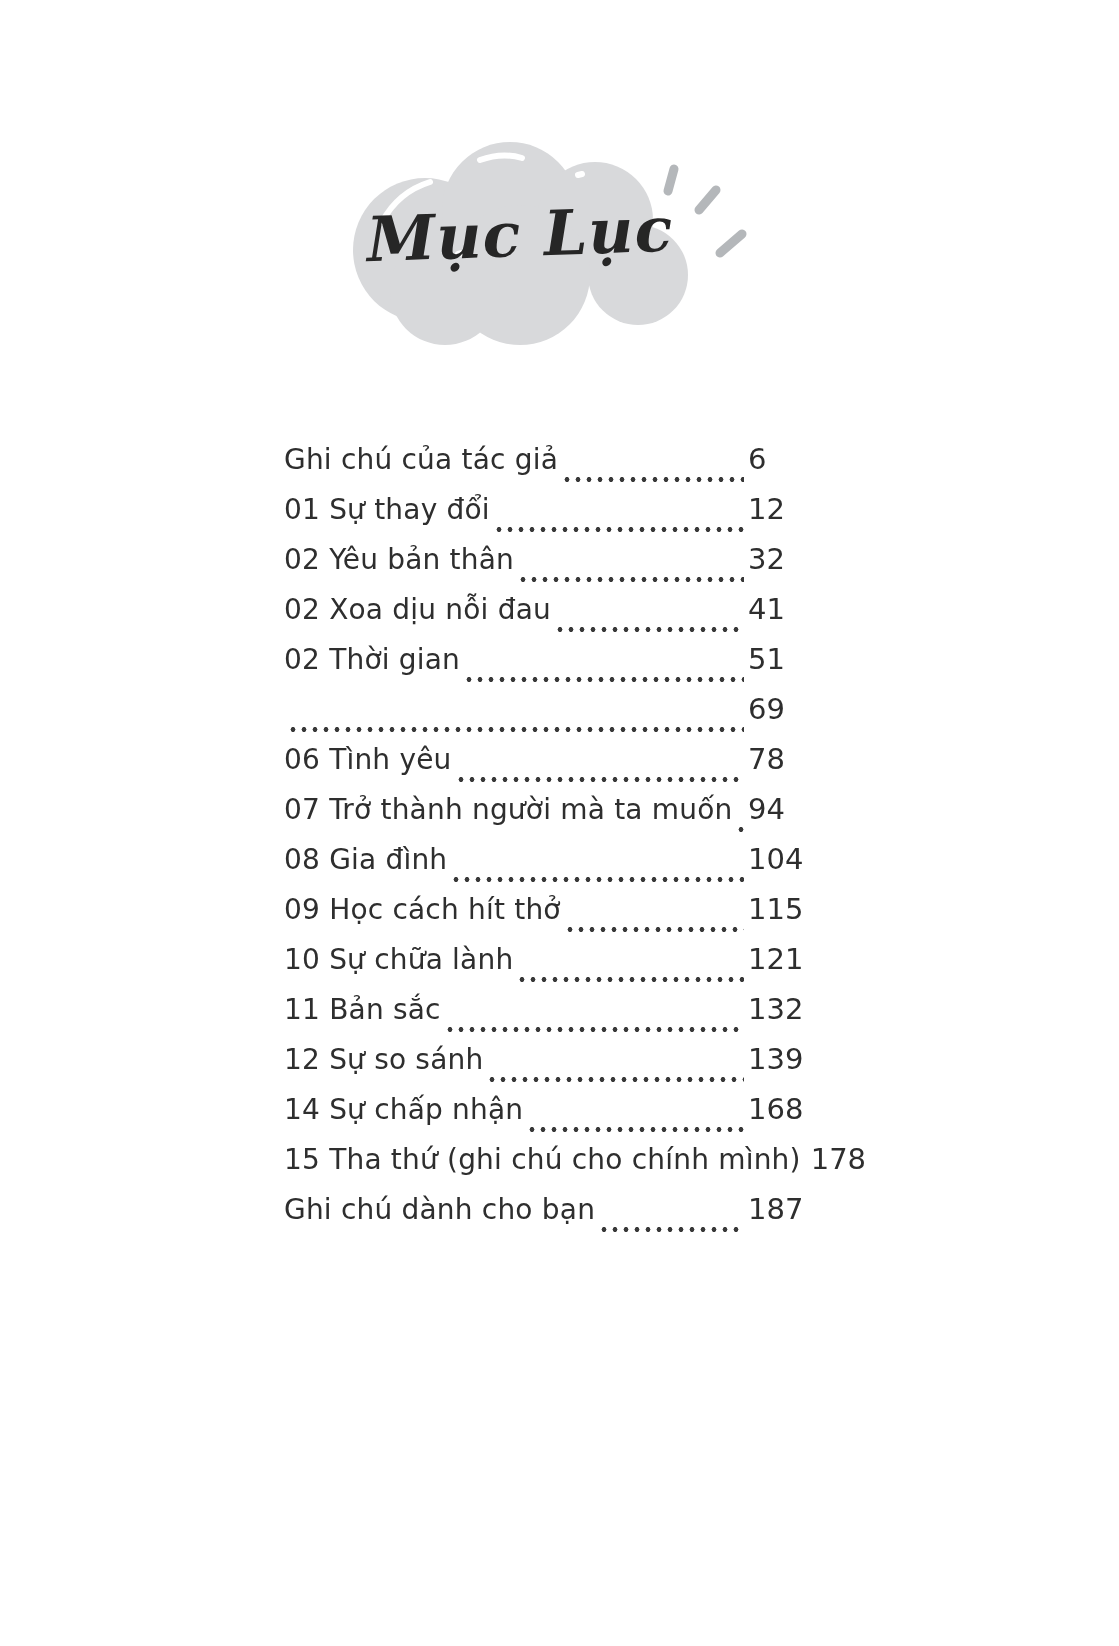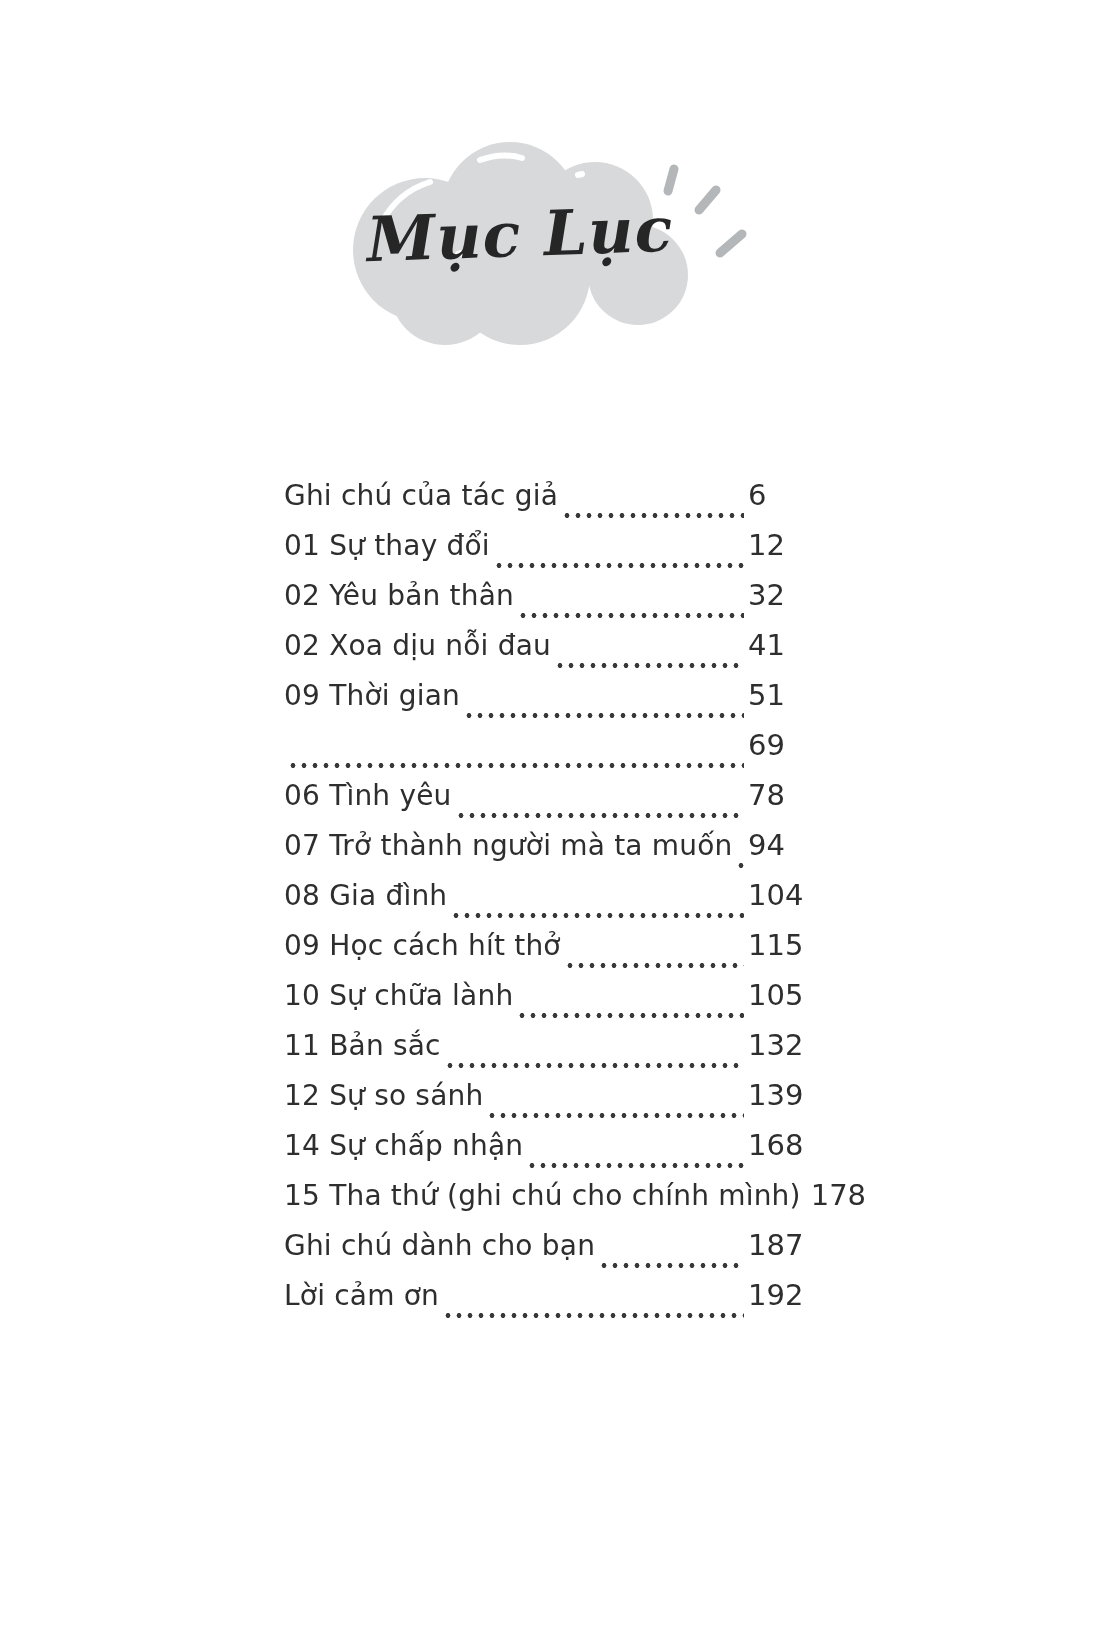--- a/index.html
+++ b/index.html
@@ -39,21 +39,20 @@
     font-size: 62px;
     letter-spacing: 1px;
     color: #262626;
     transform: rotate(-2deg);
   }
   .toc {
     position: absolute;
     left: 284px;
     top: 442px;
     width: 526px;
-    margin-top: 36px;
   }
   .row {
     display: flex;
     align-items: baseline;
     height: 50px;
     color: #2e2e2e;
   }
   .row .label {
     flex: 0 0 auto;
     font-size: 28px;
@@ -126,21 +125,21 @@
       <span class="num">32</span>
     </div>
 
     <div class="row">
       <span class="label">02 Xoa dịu nỗi đau</span>
       <span class="leader"></span>
       <span class="num">41</span>
     </div>
 
     <div class="row">
-      <span class="label">09 Thời gian</span>
+      <span class="label">02 Thời gian</span>
       <span class="leader"></span>
       <span class="num">51</span>
     </div>
 
     <div class="row">
       <span class="leader"></span>
       <span class="num">69</span>
     </div>
 
     <div class="row">
@@ -163,21 +162,21 @@
 
     <div class="row">
       <span class="label">09 Học cách hít thở</span>
       <span class="leader"></span>
       <span class="num">115</span>
     </div>
 
     <div class="row">
       <span class="label">10 Sự chữa lành</span>
       <span class="leader"></span>
-      <span class="num">105</span>
+      <span class="num">121</span>
     </div>
 
     <div class="row">
       <span class="label">11 Bản sắc</span>
       <span class="leader"></span>
       <span class="num">132</span>
     </div>
 
     <div class="row">
       <span class="label">12 Sự so sánh</span>
@@ -197,20 +196,15 @@
       <span class="leader"></span>
       <span class="num">178</span>
     </div>
 
     <div class="row">
       <span class="label">Ghi chú dành cho bạn</span>
       <span class="leader"></span>
       <span class="num">187</span>
     </div>
 
-    <div class="row">
-      <span class="label">Lời cảm ơn</span>
-      <span class="leader"></span>
-      <span class="num">192</span>
-    </div>
   </div>
 
 </div>
 
 </body></html>

